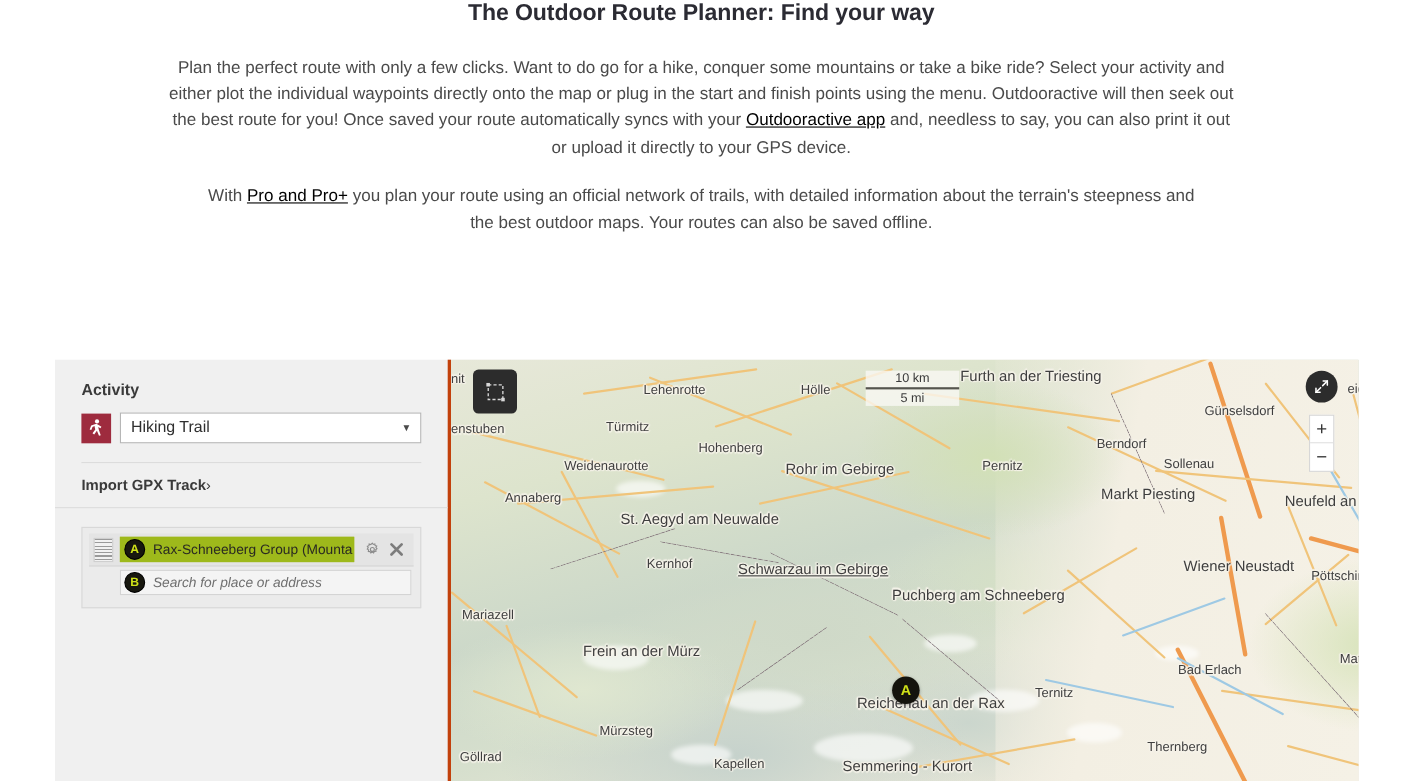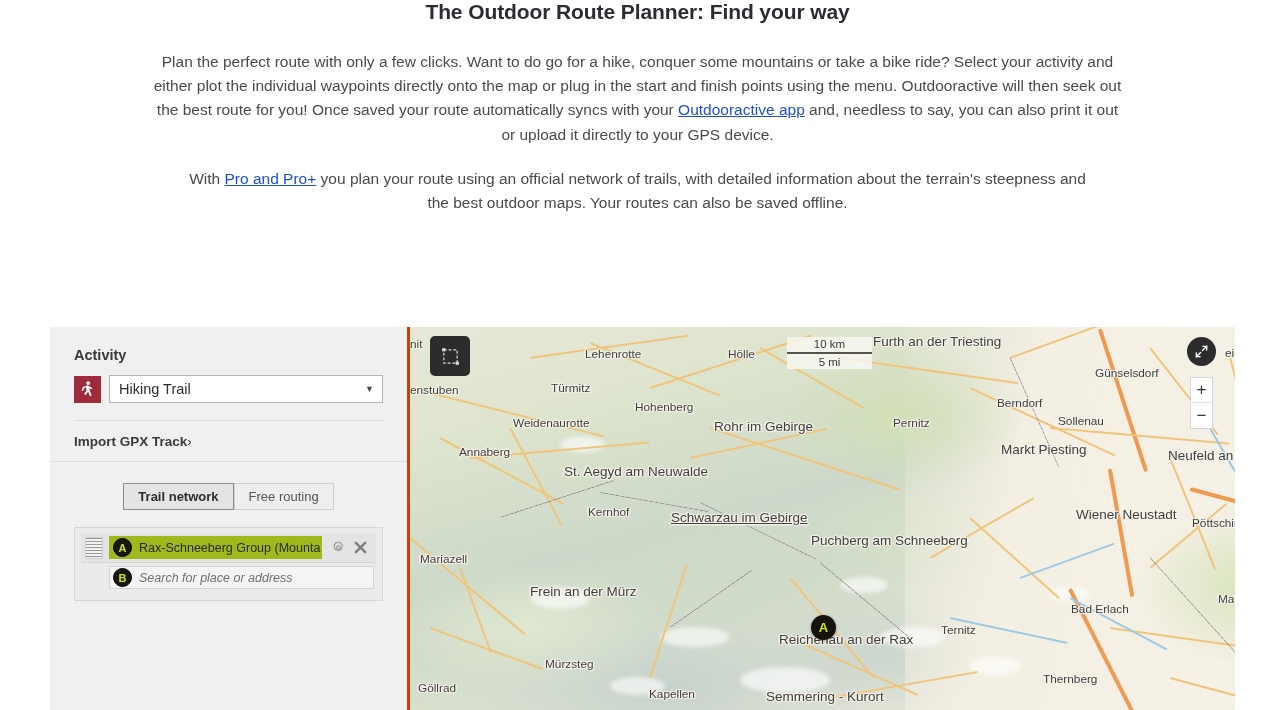--- a/index.html
+++ b/index.html
@@ -25,21 +25,21 @@
   }
   .para {
     width: 968px;
     margin: 0 auto 10px auto;
     text-align: center;
     font-size: 15.5px;
     line-height: 24.2px;
     color: #4a4a4a;
   }
   .para.second { width: 900px; margin-top: 20px; }
-  .link { color: #1d4ed8; }
+  .link { color: #000000; }
 
   
   .planner {
     position: absolute;
     left: 50px; top: 327px;
     width: 1185px; height: 383px;
     display: flex;
   }
   .sidebar {
     width: 360px;
@@ -314,24 +314,20 @@
           <span class="caret">▼</span>
         </div>
       </div>
       <div class="sb-divider"></div>
     </div>
 
     <div class="gpx-row">
       <span class="gpx-link"><span>Import GPX Track</span><span class="chev">›</span></span>
     </div>
 
-    <div class="tabs">
-      <div class="tab active">Trail network</div>
-      <div class="tab">Free routing</div>
-    </div>
 
     <div class="wp-panel">
 
       <div class="wp-row rowA">
         <div class="drag-handle"></div>
         <div class="wp-field filled">
           <span class="wp-badge">A</span>
           <span class="wp-text">Rax-Schneeberg Group (Mountain ra</span>
         </div>
         <div class="wp-icons">

